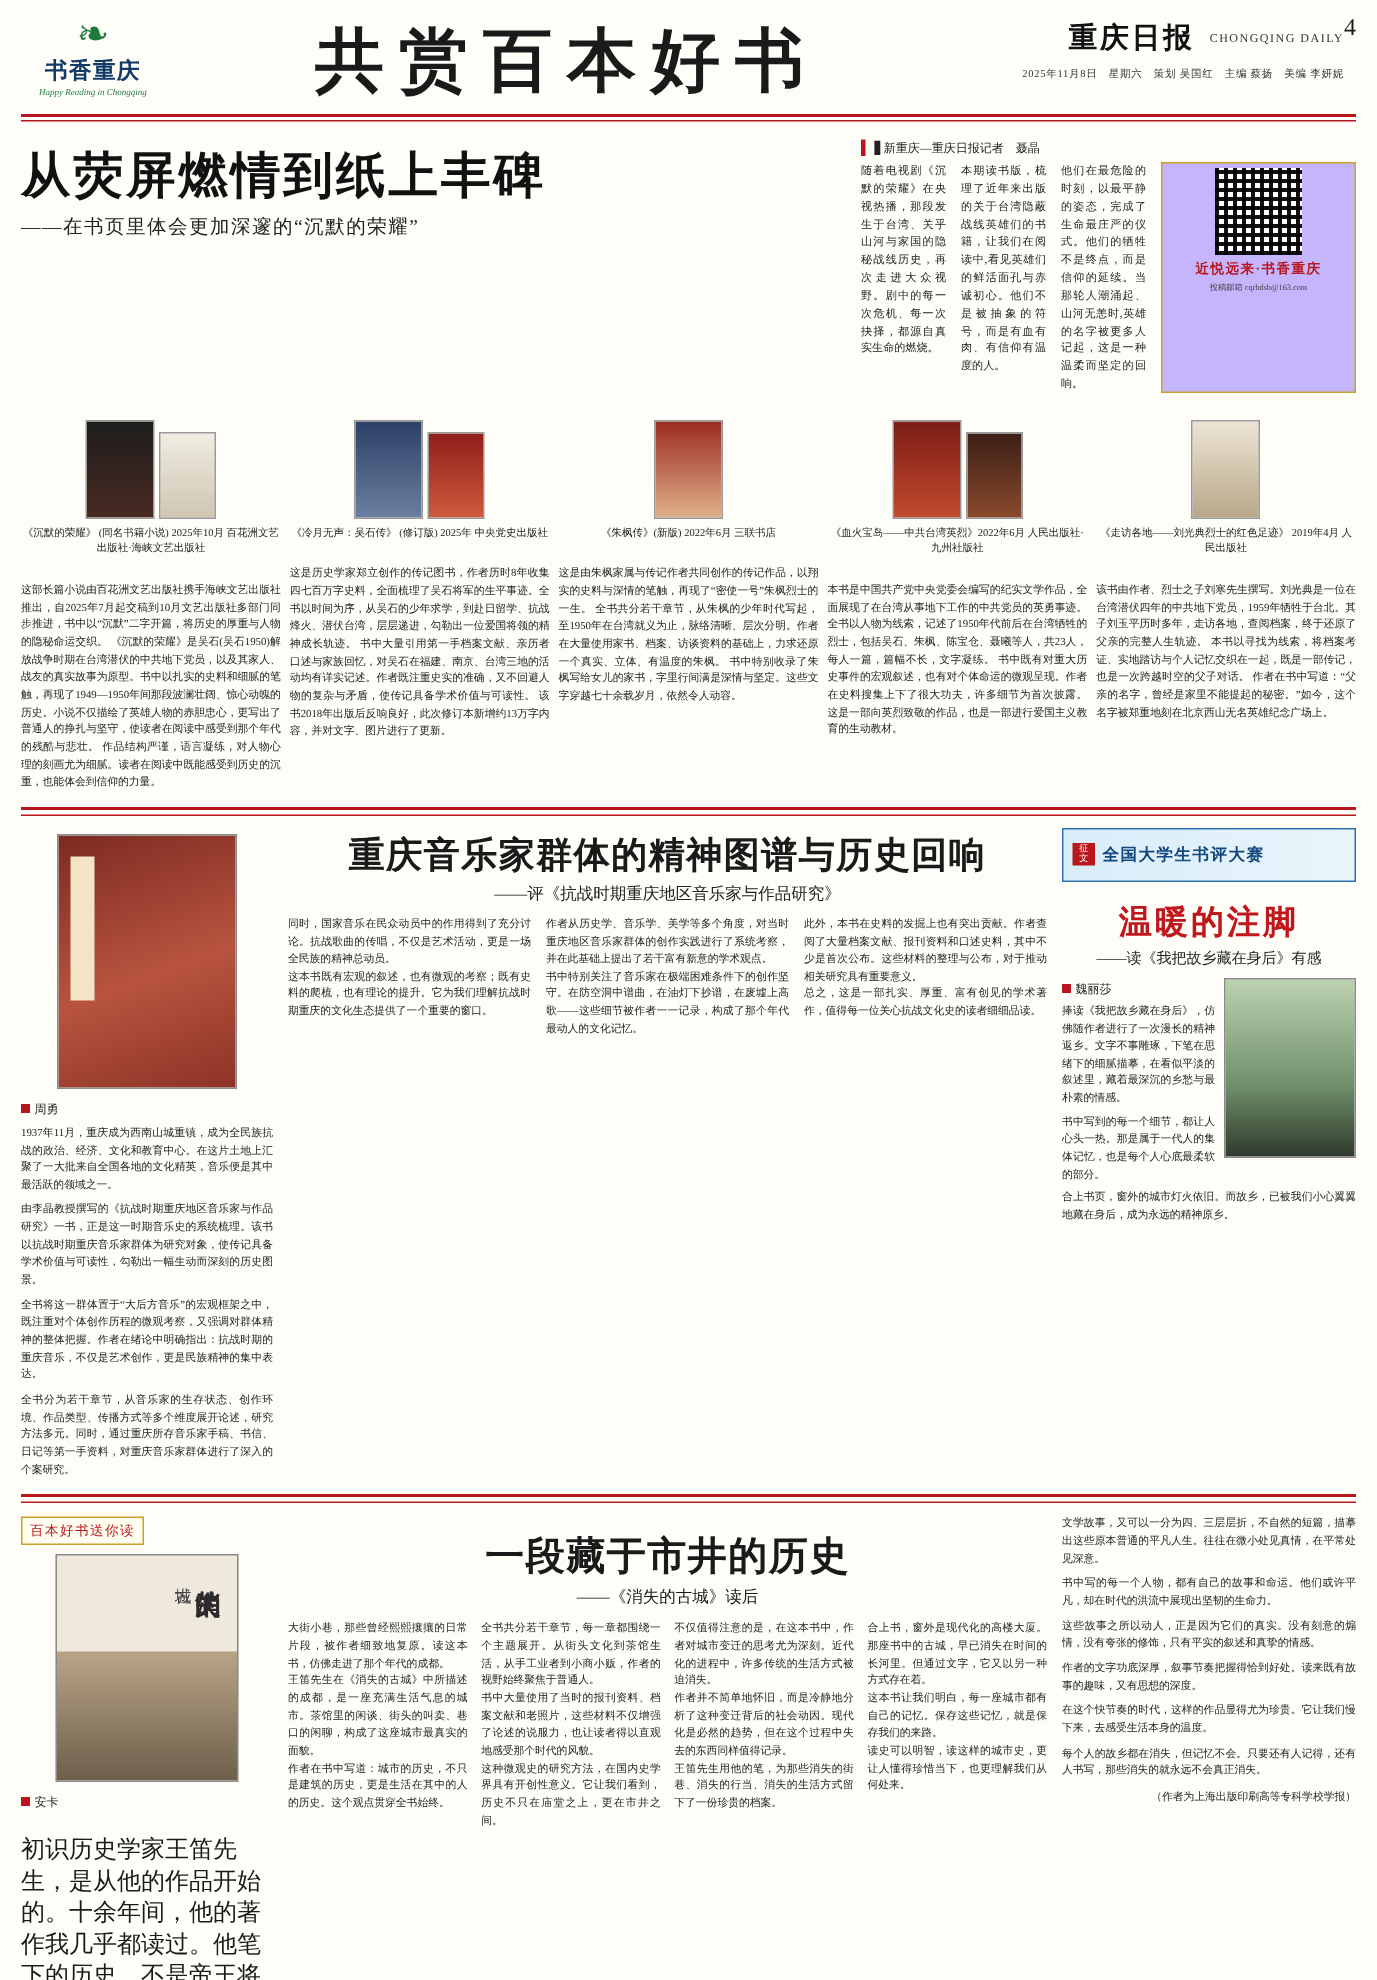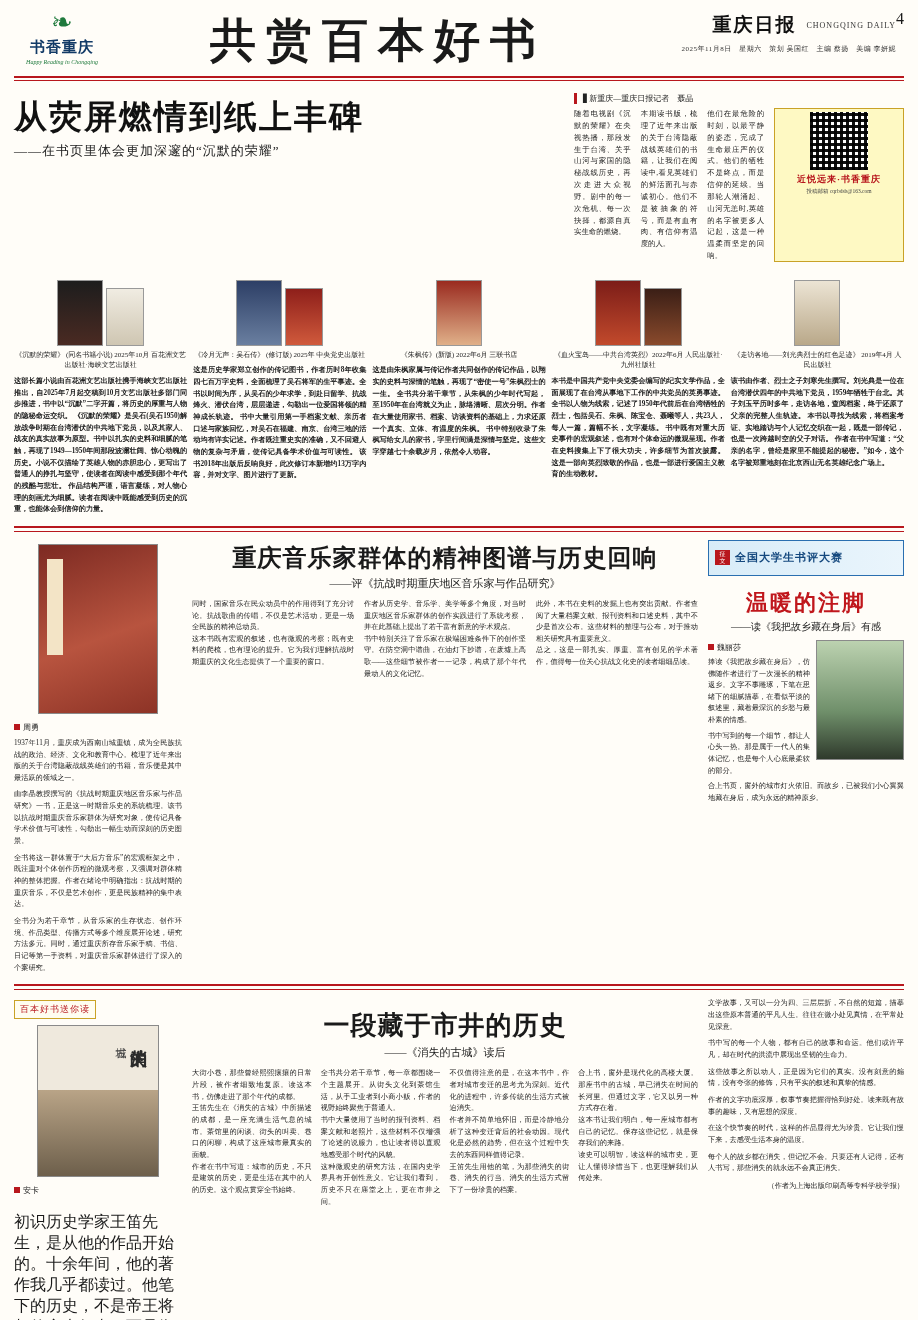--- a/index.html
+++ b/index.html
@@ -35,36 +35,36 @@
   .top-wrap{display:flex;gap:10px;}
   .top-left{flex:1;}
   .headline{
     font-size:33px;font-weight:bold;letter-spacing:2px;color:#111;margin:8px 0 2px;
   }
   .subhead{font-size:13px;color:#222;letter-spacing:1px;margin-bottom:8px;}
   .byline-box{border-left:3px solid #b8171d;padding-left:6px;font-size:8px;color:#222;margin-bottom:4px;}
   .top-right{width:330px;flex:0 0 330px;padding-top:6px;}
   .tr-cols{display:flex;gap:10px;}
   .tr-col{flex:1;font-size:7.4px;line-height:1.6;text-align:justify;color:#222;}
-  .qr-box{width:122px;flex:0 0 122px;border:1px solid #c9a227;padding:3px;text-align:center;background:#fef9c3;}
+  .qr-box{width:122px;flex:0 0 122px;border:1px solid #c9a227;padding:3px;text-align:center;background:#c4b5fd;}
   .qr{width:58px;height:58px;margin:0 auto;background:
       repeating-linear-gradient(90deg,#111 0 3px,#fff 3px 6px),
       repeating-linear-gradient(0deg,#111 0 3px,transparent 3px 6px);
       background-blend-mode:multiply;}
   .qr-t{font-size:9px;color:#b8171d;font-weight:bold;margin-top:3px;letter-spacing:1px;}
   .qr-s{font-size:5.5px;color:#444;margin-top:2px;}
 
   
   .books{display:flex;gap:6px;margin-top:10px;justify-content:space-between;}
   .book{flex:1;text-align:center;}
   .cover{height:74px;display:flex;align-items:flex-end;justify-content:center;gap:3px;}
   .cv{width:44px;height:64px;border:1px solid #999;}
   .cv2{width:36px;height:56px;border:1px solid #999;}
   .bk-title{font-size:7px;line-height:1.5;margin-top:4px;color:#222;}
-  .bk-desc{font-size:7.2px;line-height:1.62;text-align:justify;margin-top:5px;color:#222;font-weight:bold;}
+  .bk-desc{font-size:7.2px;line-height:1.62;text-align:justify;margin-top:17px;color:#222;}
 
   .sep-double{border-top:2px solid #b8171d;border-bottom:1px solid #b8171d;height:3px;margin:10px 0 8px;}
 
   
   .mid{display:flex;gap:10px;}
   .mid-left{width:168px;flex:0 0 168px;}
   .mid-cover{width:118px;height:168px;margin:4px auto 0;border:1px solid #8a8a8a;
     background:linear-gradient(160deg,#7d2a22,#b8543f 55%,#8d3326);position:relative;}
   .mid-cover .band{position:absolute;left:8px;top:14px;width:16px;height:96px;background:#f3e4c6;}
   .author-tag{font-size:8px;margin-top:8px;color:#222;}
@@ -211,21 +211,21 @@
   <div class="sep-double"></div>
 
   <div class="mid">
     <div class="mid-left">
       <div class="mid-cover">
           <div class="band"></div>
         </div>
       <div class="author-tag">
         <span class="sq"></span><span>周勇</span>
       </div>
-      <p>1937年11月，重庆成为西南山城重镇，成为全民族抗战的政治、经济、文化和教育中心。梳理了近年来出版的关于台湾隐蔽战线英雄们的书籍，音乐便是其中最活跃的领域之一。</p>
+      <p>1937年11月，重庆成为西南山城重镇，成为全民族抗战的政治、经济、文化和教育中心。在这片土地上汇聚了一大批来自全国各地的文化精英，音乐便是其中最活跃的领域之一。</p>
       <p>由李晶教授撰写的《抗战时期重庆地区音乐家与作品研究》一书，正是这一时期音乐史的系统梳理。该书以抗战时期重庆音乐家群体为研究对象，使传记具备学术价值与可读性，勾勒出一幅生动而深刻的历史图景。</p>
       <p>全书将这一群体置于“大后方音乐”的宏观框架之中，既注重对个体创作历程的微观考察，又强调对群体精神的整体把握。作者在绪论中明确指出：抗战时期的重庆音乐，不仅是艺术创作，更是民族精神的集中表达。</p>
       <p>全书分为若干章节，从音乐家的生存状态、创作环境、作品类型、传播方式等多个维度展开论述，研究方法多元。同时，通过重庆所存音乐家手稿、书信、日记等第一手资料，对重庆音乐家群体进行了深入的个案研究。</p>
     </div>
 
     <div class="mid-center">
       <div class="mid-title">重庆音乐家群体的精神图谱与历史回响</div>
       <div class="mid-sub">——评《抗战时期重庆地区音乐家与作品研究》</div>
       <div class="cols3">
         <div class="c">

